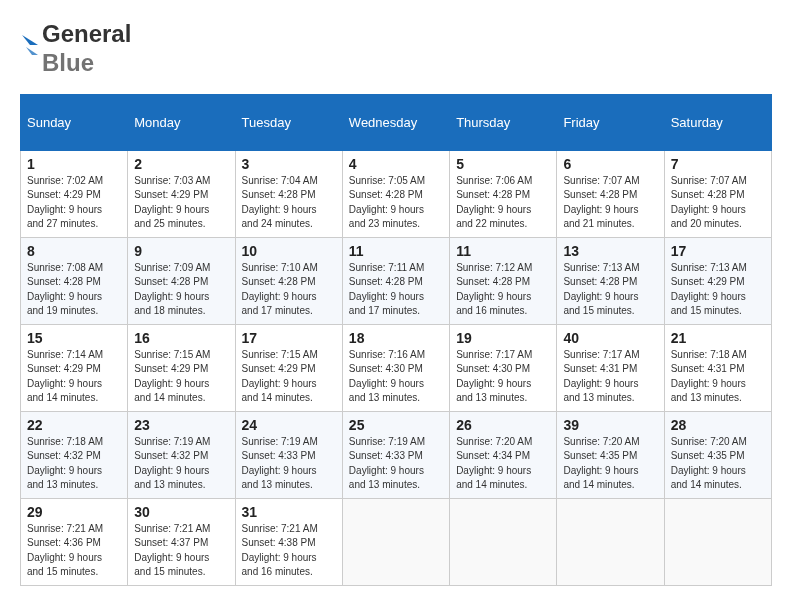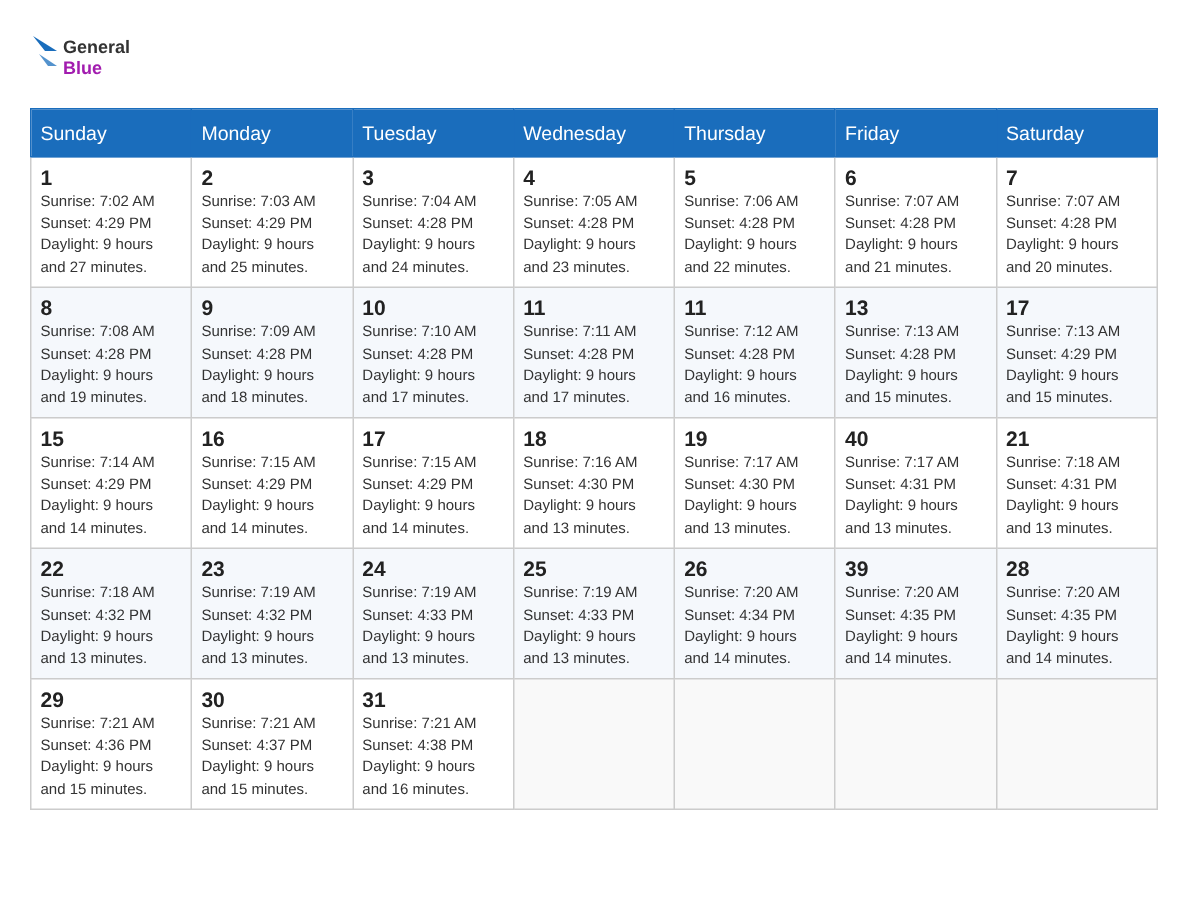--- a/index.html
+++ b/index.html
@@ -35,21 +35,21 @@
     }
     .calendar {
       width: 100%;
       border-collapse: collapse;
       font-size: 11px;
     }
     .calendar th {
       background: #1a6dbc;
       color: #fff;
       text-align: left;
-      padding: 8px 6px;
+      padding: 20px 6px;
       font-size: 13px;
       font-weight: normal;
       border: 1px solid #1a6dbc;
     }
     .calendar td {
       border: 1px solid #ccc;
       vertical-align: top;
       padding: 5px 6px;
       width: 107px;
       min-height: 80px;
@@ -77,23 +77,23 @@
 </head>
 <body>
 
 <div class="header">
   <div class="logo">
     <div style="display:flex;align-items:center;">
       <svg width="20" height="36" viewBox="0 0 20 36" style="margin-right:2px;">
         <polygon points="2,4 18,14 10,14" fill="#1a6dbc"></polygon>
         <polygon points="6,16 18,24 12,24" fill="#1a6dbc" opacity="0.75"></polygon>
       </svg>
-      <div style="font-size:12px;font-weight:bold;line-height:1.2;">
+      <div style="font-size:24px;font-weight:bold;line-height:1.2;">
         <div style="color:#333;">General</div>
-        <div style="color:#a21caf;">Blue</div>
+        <div style="color:#737373;">Blue</div>
       </div>
     </div>
     </div>
   <div class="title-block">
     <div class="month-title"></div>
     <div class="subtitle"></div>
   </div>
 </div>
 
 <table class="calendar">

